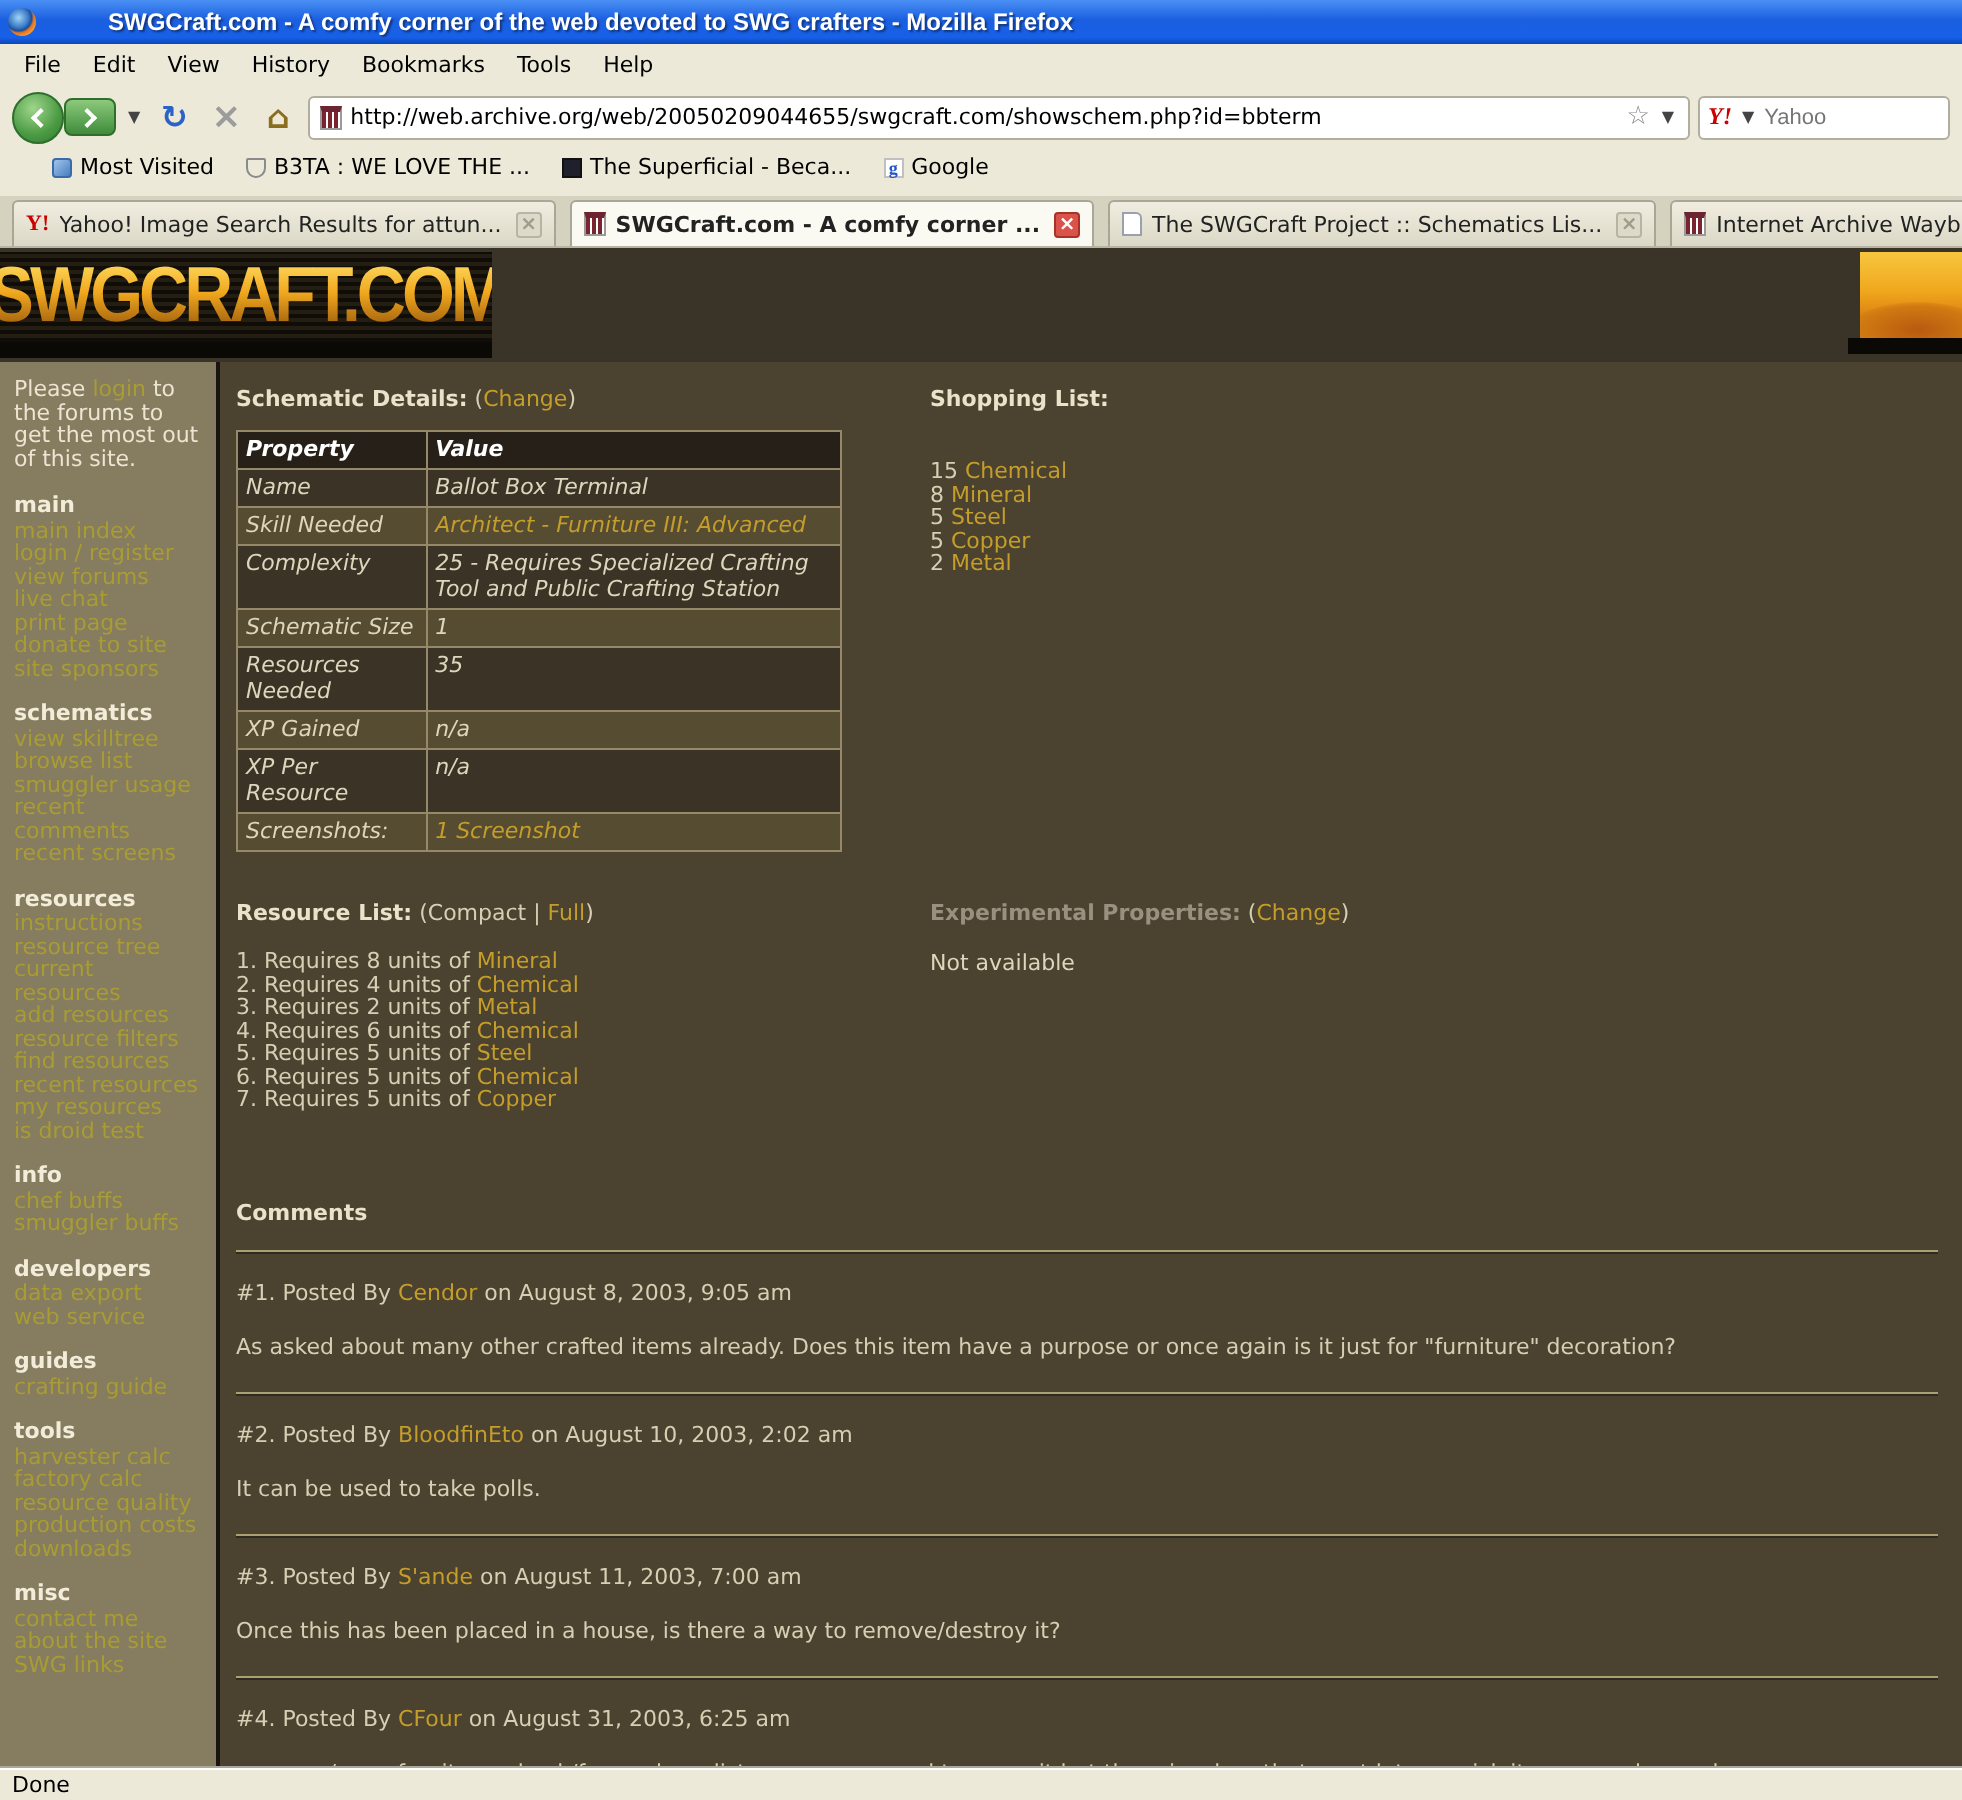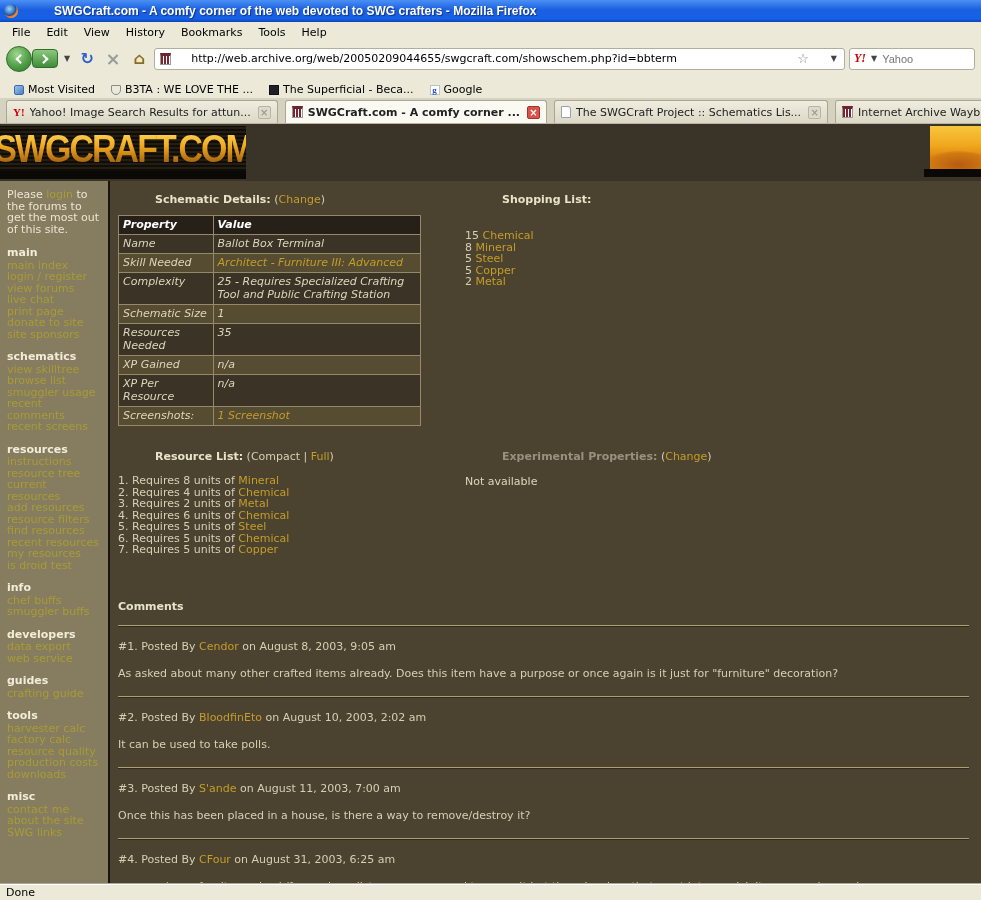--- a/index.html
+++ b/index.html
@@ -29,32 +29,32 @@
   .chev { position:absolute; top:50%; left:50%; width:7px; height:7px;
     border-left:2px solid #fff; border-bottom:2px solid #fff; }
   .chev.left  { transform:translate(-30%,-50%) rotate(45deg); }
   .chev.right { transform:translate(-70%,-50%) rotate(-135deg); }
   .navdrop { font-size:8px; color:#444; margin:0 2px; }
   .navbtn { font-weight:bold; font-size:16px; width:22px; text-align:center; }
   .refresh { color:#2b62c8; }
   .stop { color:#9c9c9c; font-size:18px; }
   .home { color:#8a6d1f; font-size:16px; }
   .urlbar { flex:1; height:22px; background:#fff; border:1px solid #b2ae9e; border-radius:3px;
-    display:flex; align-items:center; padding:0 5px; gap:20px; }
+    display:flex; align-items:center; padding:0 5px; gap:4px; }
   .arch-ico { width:11px; height:12px; border:1px solid #9a9a9a; border-top:3px solid #6b2430; flex:0 0 auto;
     background:repeating-linear-gradient(90deg,#7a2430 0 2px,#fff 2px 3px); }
   .urltext { flex:1; border:none; outline:none; font-size:11px; color:#000; font-family:"DejaVu Sans",sans-serif; background:transparent; }
   .star { color:#8a8a8a; font-size:13px; }
   .searchbox { width:126px; height:22px; background:#fff; border:1px solid #b2ae9e; border-radius:3px;
     display:flex; align-items:center; padding:0 4px; gap:3px; }
   .ylogo { color:#cc0000; font-weight:bold; font-family:"Liberation Serif",serif; font-size:12px; font-style:italic; }
   .searchtext { flex:1; border:none; outline:none; font-size:11px; color:#9a9a9a; background:transparent; min-width:10px; }
 
   
-  .bookmarksbar { height:23px; background:#ece9d8; display:flex; align-items:flex-end; padding-left:6px; font-size:11px; flex:0 0 auto; }
+  .bookmarksbar { height:23px; background:#ece9d8; display:flex; align-items:flex-start; padding-left:18px; font-size:11px; flex:0 0 auto; }
   .bmitem { display:flex; align-items:center; gap:4px; padding:2px 8px; color:#000; white-space:nowrap; }
   .bm-ico { width:10px; height:10px; flex:0 0 auto; }
   .most-visited-icon { background:linear-gradient(135deg,#9ec4ea,#4a7ec2); border:1px solid #3a6aa8; border-radius:2px; }
   .shield-icon { background:#ece9d8; border:1px solid #8a8a8a; border-radius:1px 1px 50% 50%; }
   .dark-site-icon { background:#20202c; border:1px solid #111; }
   .google-icon { background:#fff; border:1px solid #c0c0c0; color:#2255cc; font:bold 9px/9px "Liberation Serif",serif; text-align:center; }
 
   
   .tabbar { height:26px; background:#d6d2c0; display:flex; align-items:flex-end; padding-left:6px; gap:7px;
     overflow:hidden; flex:0 0 auto; border-bottom:1px solid #b8b4a2; }
@@ -99,21 +99,21 @@
   .sb-section { margin-bottom:11px; }
   .sb-title { font-weight:bold; color:#f2ecd9; margin-bottom:1px; }
   .sb-link { display:block; color:#a89c33; text-decoration:none; }
   .sidebar a, .sb-inline { color:#a89c33; text-decoration:none; }
 
   .main { flex:1 1 auto; background:#4b432f; padding:12px 10px 0 8px; overflow:hidden;
     font-size:11px; color:#d6cfb4; }
   .grid { display:grid; grid-template-columns:347px 1fr; }
   h3.blockhead { font-size:11px; color:#e9e3ca; display:inline; font-weight:bold; }
   .goldlink { color:#c49d2a; text-decoration:none; }
-  .headrow { margin-bottom:9px; white-space:nowrap;margin-left:37px; }
+  .headrow { margin-bottom:9px; white-space:nowrap; }
 
   table.schem { border-collapse:collapse; width:303px; margin-top:5px; }
   table.schem th, table.schem td { border:1px solid #95896a; padding:2px 4px 3px; font-size:11px;
     text-align:left; vertical-align:top;font-style:italic; }
   table.schem th { background:#262019; color:#fff; font-weight:bold; }
   table.schem tr.dark td { background:#3b3325; }
   table.schem tr.light td { background:#564c31; }
   table.schem td { color:#ddd6bd; }
 
   .shopping { padding-top:0; }

